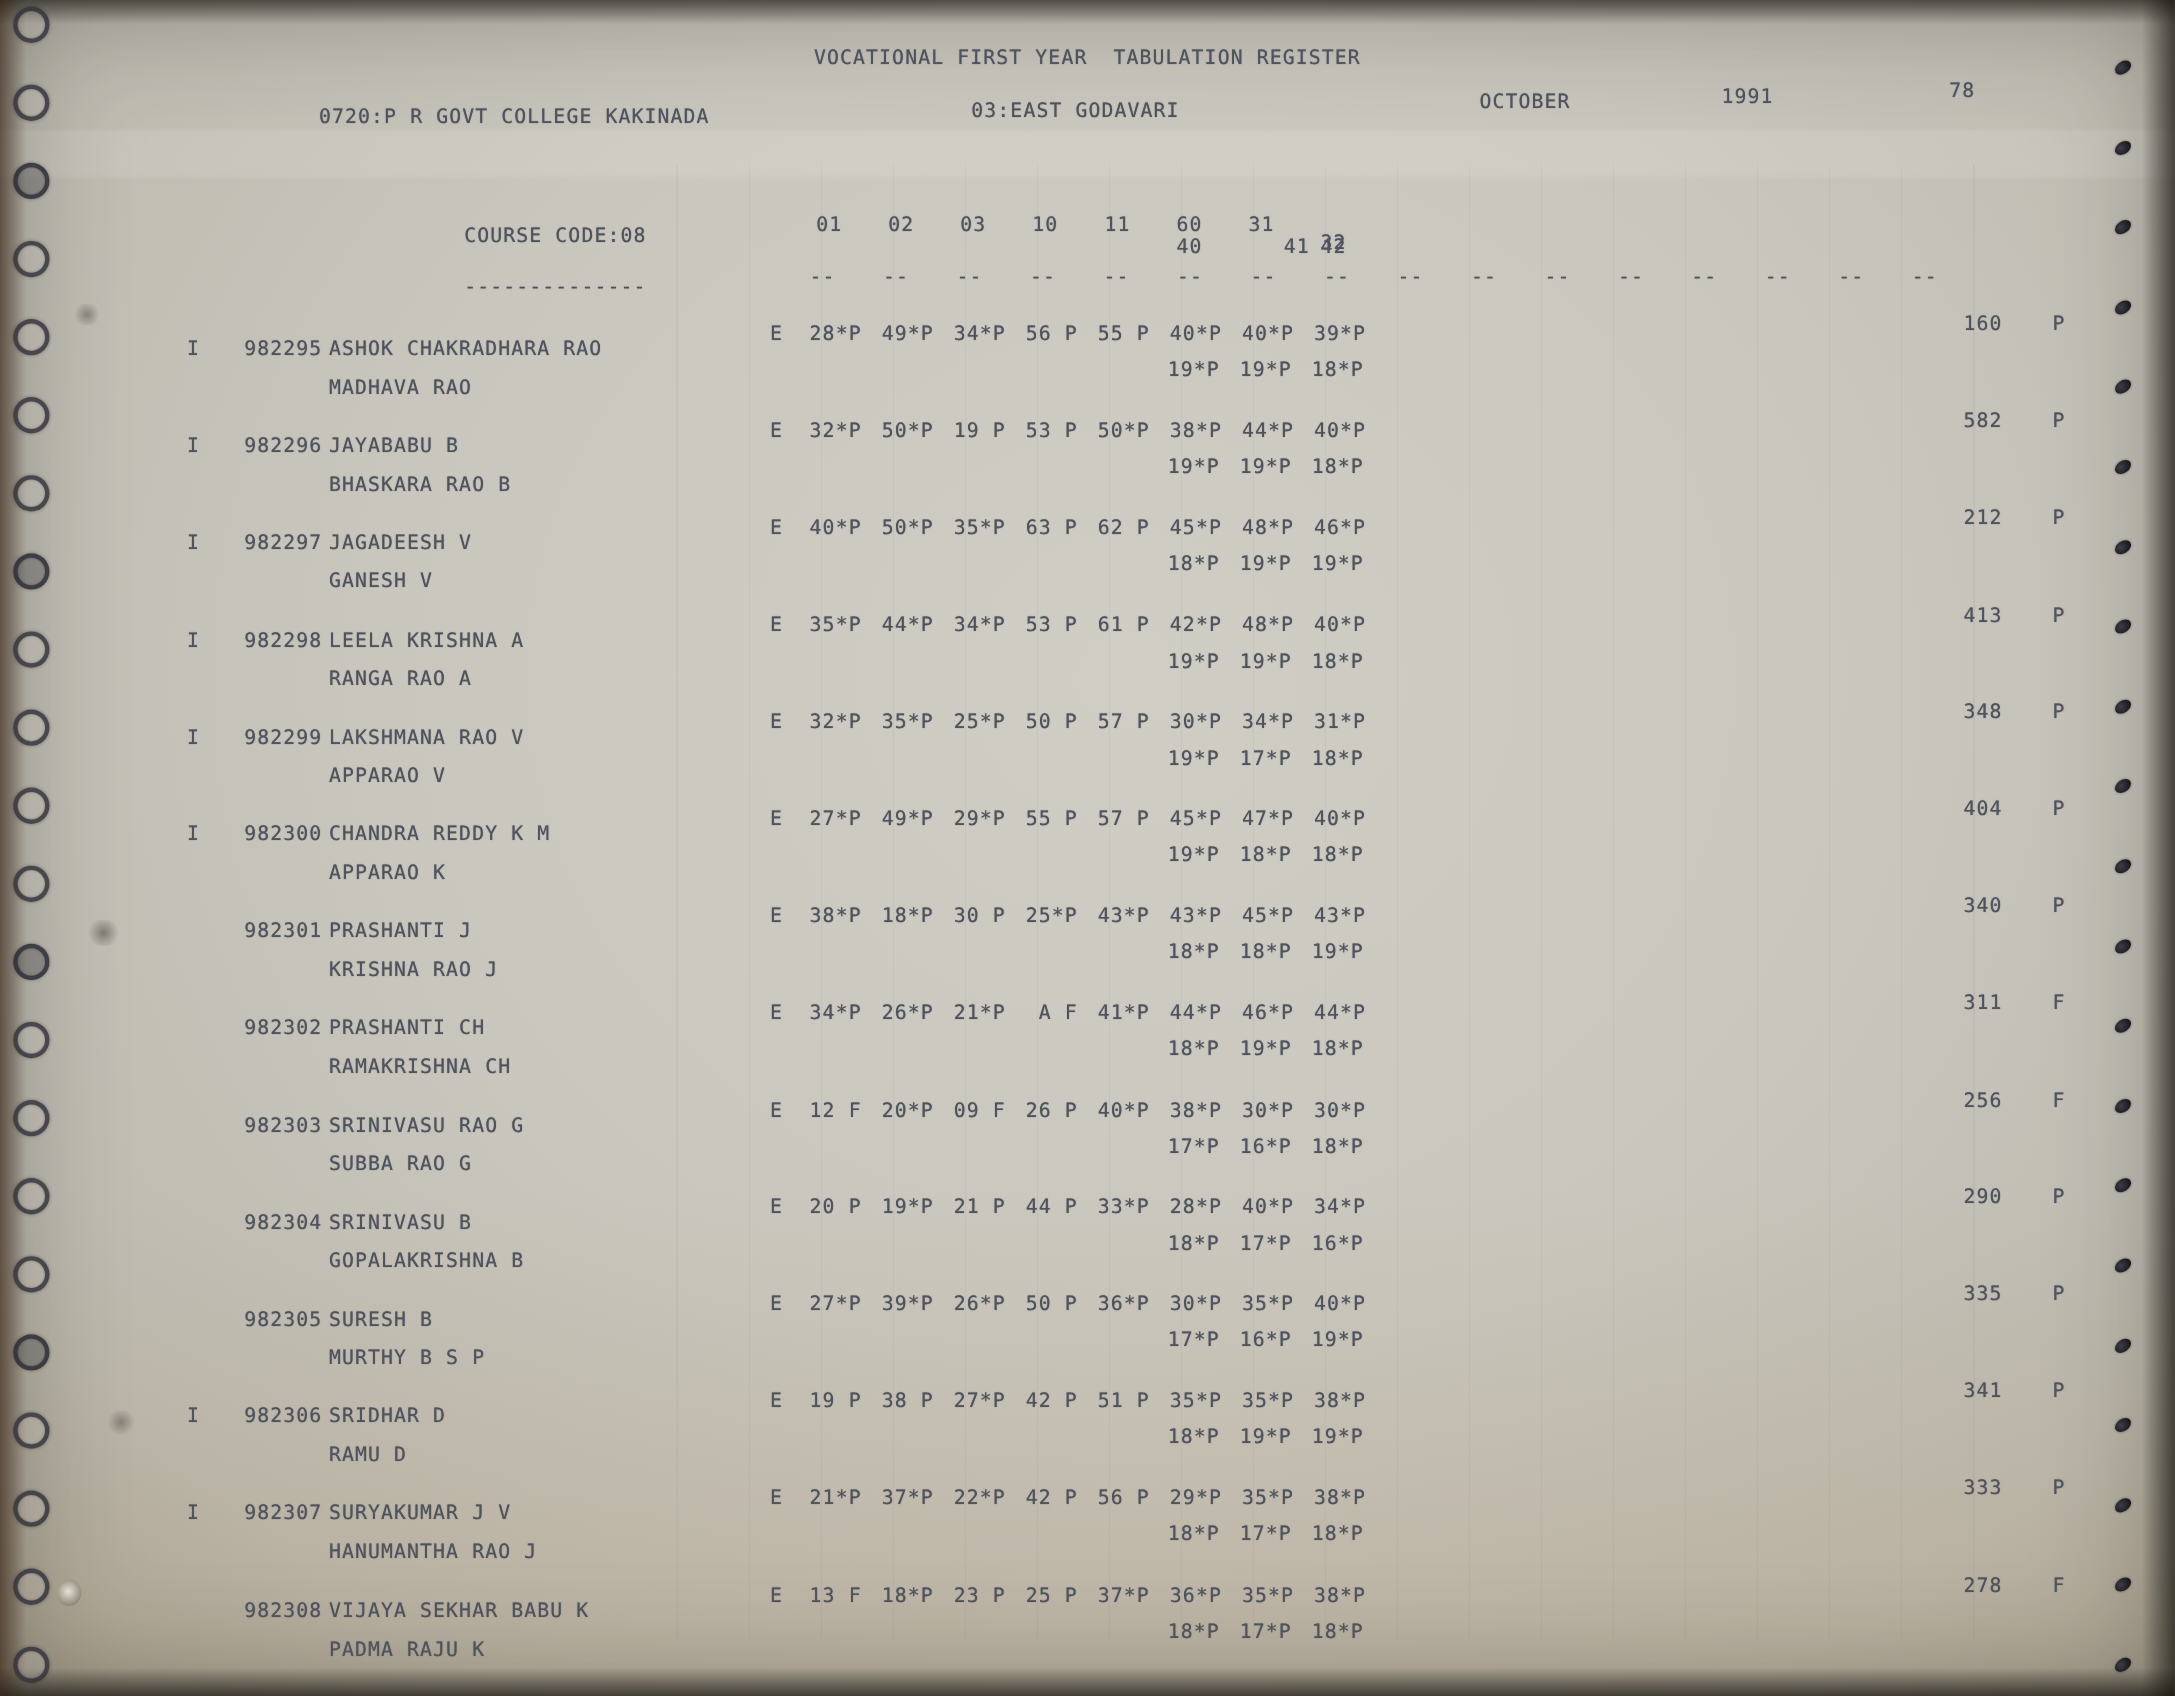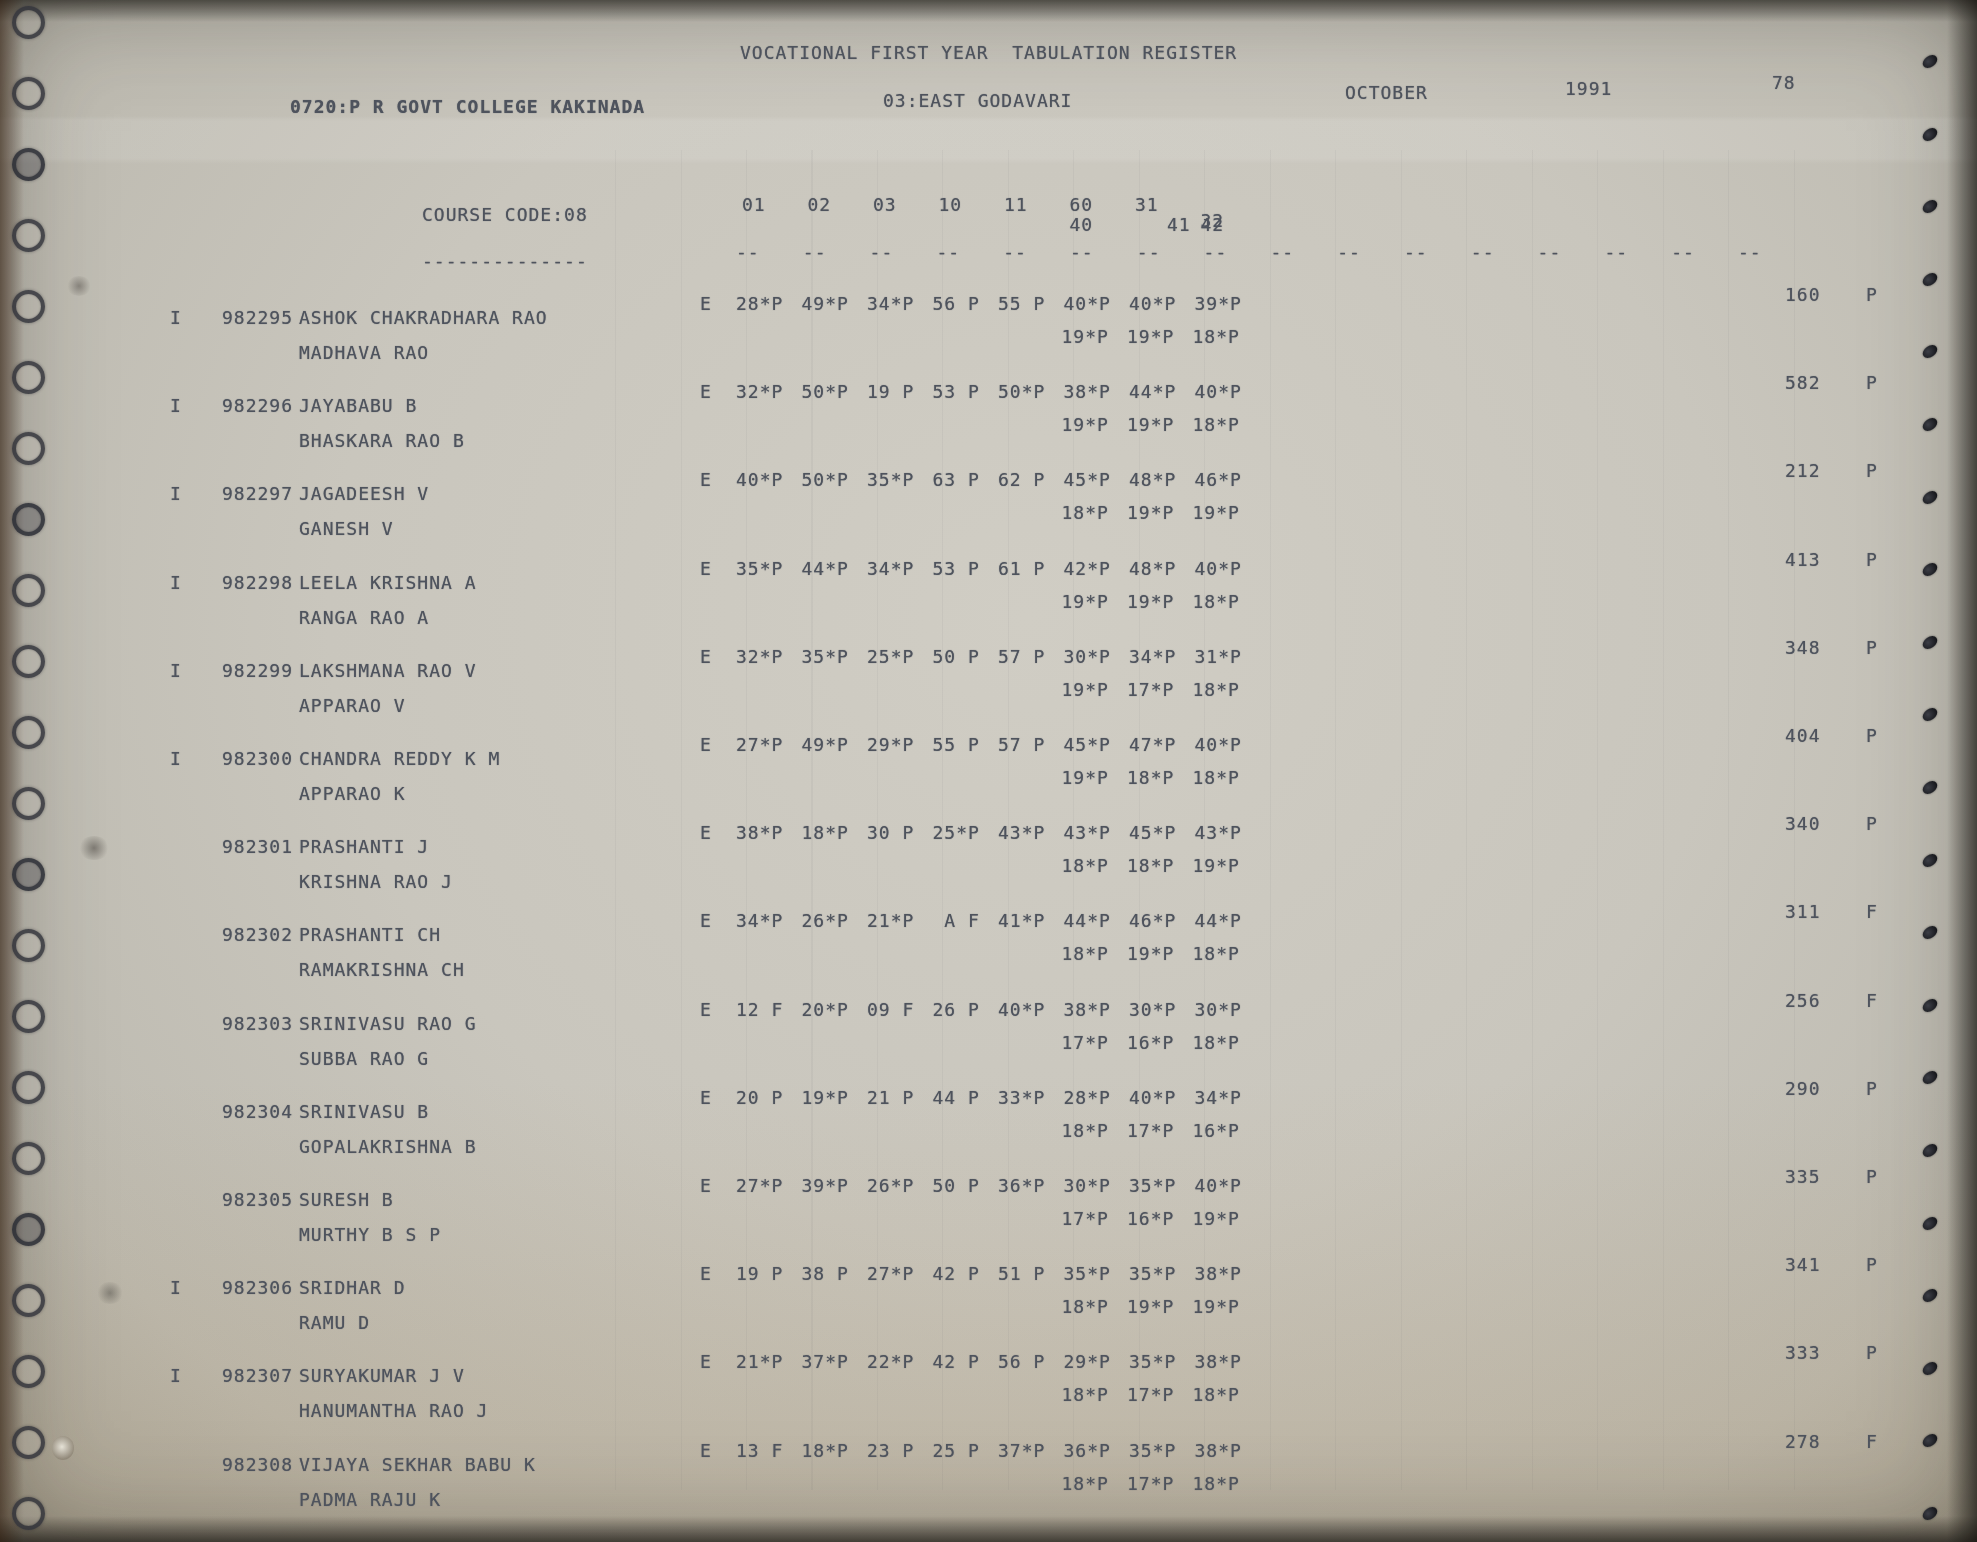--- a/index.html
+++ b/index.html
@@ -68,21 +68,21 @@
   .mk{position:absolute;top:0;white-space:pre;}
 </style>
 </head>
 <body>
 
 <div class="photo">
 
   <div class="col-rules"></div>
 
   <span class="txt" style="left:740px;top:44px;">VOCATIONAL FIRST YEAR  TABULATION REGISTER</span>
-  <span class="txt" style="left:290px;top:98px;font-weight:bold;">0720:P R GOVT COLLEGE KAKINADA</span>
+  <span class="txt" style="left:290px;top:98px;">0720:P R GOVT COLLEGE KAKINADA</span>
   <span class="txt" style="left:883px;top:92px;">03:EAST GODAVARI</span>
   <span class="txt" style="left:1345px;top:84px;">OCTOBER</span>
   <span class="txt" style="left:1565px;top:80px;">1991</span>
   <span class="txt" style="left:1772px;top:74px;">78</span>
 
   <span class="txt" style="left:422px;top:206px;">COURSE CODE:08</span>
   <span class="txt" style="left:422px;top:252px;">--------------</span>
   <div id="hdr1">
       <span class="txt" style="left: 742px; top: 196px;">01</span>
       <span class="txt" style="left: 807.5px; top: 196px;">02</span>

